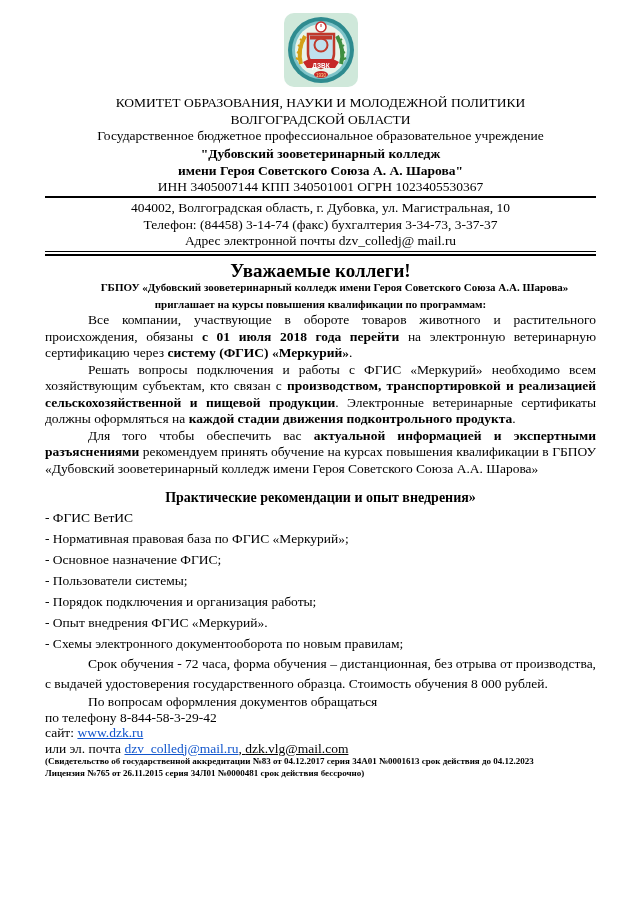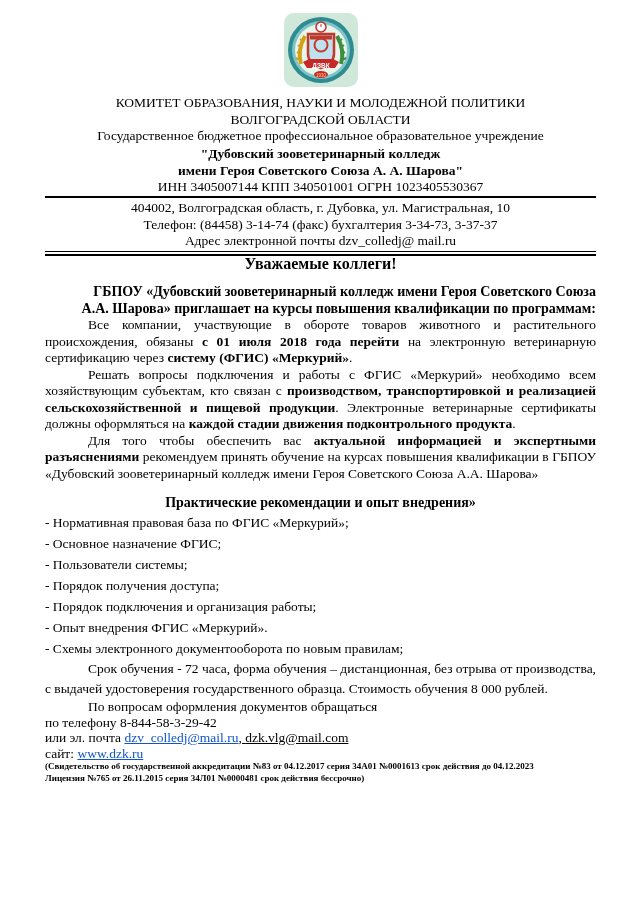--- a/index.html
+++ b/index.html
@@ -13,22 +13,22 @@
     padding:12px 40px 0 45px;
     overflow:hidden;
   }
   .logo-wrap { text-align:center; margin-bottom:3px; }
   .logo-wrap svg { display:inline-block; }
   .hdr { text-align:center; font-size:13.5px; line-height:16.5px; }
   .hdr-college { text-align:center; font-size:13.5px; font-weight:bold; line-height:17px; }
   .rule { border:none; border-top:2px solid #000; margin:1px 0 2px 0; }
   .dbl-rule { height:5px; border-top:1.5px solid #000; border-bottom:2.5px solid #000; margin:1px 0 0 0; }
   .addr { text-align:center; font-size:13.5px; line-height:16.5px; }
-  .salut { text-align:center; font-weight:bold; font-size:16px; line-height:16.5px; }
-  .intro { text-align:right; font-weight:bold; font-size:14px; line-height:16.5px; margin-top:12px; text-indent:28px; }
+  .salut { text-align:center; font-weight:bold; font-size:19px; line-height:16.5px; margin-top:7px; }
+  .intro { text-align:center; font-weight:bold; font-size:11px; line-height:16.5px; text-indent:28px; }
   .para { text-align:justify; font-size:13.5px; line-height:16.5px; text-indent:43px; }
   .b { font-weight:bold; }
   .course-title { text-align:center; font-weight:bold; font-size:14px; line-height:18px; margin-top:2px; }
   .topics { font-size:13.5px; line-height:21px; }
   .topic-item { text-align:left; }
   .para-srok { text-align:justify; font-size:13.5px; line-height:20px; text-indent:43px; }
   .contact { font-size:13.5px; line-height:15.5px; }
   .contact-indent { text-indent:43px; }
   .link { color:#1155CC; text-decoration:underline; cursor:pointer; }
   .u { text-decoration:underline; }
@@ -87,32 +87,32 @@
 
   <p class="para"><span>Все компании, участвующие в обороте товаров животного и растительного происхождения, обязаны </span><span class="b">с 01 июля 2018 года перейти</span><span> на электронную ветеринарную сертификацию через </span><span class="b">систему (ФГИС) «Меркурий»</span><span>.</span></p>
 
   <p class="para"><span>Решать вопросы подключения и работы с ФГИС «Меркурий» необходимо всем хозяйствующим субъектам, кто связан с </span><span class="b">производством, транспортировкой и реализацией сельскохозяйственной и пищевой продукции</span><span>. Электронные ветеринарные сертификаты должны оформляться на </span><span class="b">каждой стадии движения подконтрольного продукта</span><span>.</span></p>
 
   <p class="para"><span>Для того чтобы обеспечить вас </span><span class="b">актуальной информацией и экспертными разъяснениями</span><span> рекомендуем принять обучение на курсах повышения квалификации в ГБПОУ «Дубовский зооветеринарный колледж имени Героя Советского Союза А.А. Шарова»</span></p>
 
   <div class="course-title" style="margin-top:12px;">Практические рекомендации и опыт внедрения»</div>
 
   <div class="topics">
+    <div class="topic-item">- ФГИС ВетИС</div>
     <div class="topic-item">- Нормативная правовая база по ФГИС «Меркурий»;</div>
     <div class="topic-item">- Основное назначение ФГИС;</div>
     <div class="topic-item">- Пользователи системы;</div>
-    <div class="topic-item">- Порядок получения доступа;</div>
     <div class="topic-item">- Порядок подключения и организация работы;</div>
     <div class="topic-item">- Опыт внедрения ФГИС «Меркурий».</div>
     <div class="topic-item">- Схемы электронного документооборота по новым правилам;</div>
   </div>
 
   <p class="para-srok">Срок обучения - 72 часа, форма обучения – дистанционная, без отрыва от производства, с выдачей удостоверения государственного образца. Стоимость обучения 8 000 рублей.</p>
 
   <div class="contact contact-indent">По вопросам оформления документов обращаться</div>
   <div class="contact">по телефону 8-844-58-3-29-42</div>
+  <div class="contact"><span>сайт: </span><a class="link">www.dzk.ru</a></div>
   <div class="contact"><span>или эл. почта </span><a class="link">dzv_colledj@mail.ru</a><span class="u">, </span><span class="u">dzk.vlg@mail.com</span></div>
-  <div class="contact"><span>сайт: </span><a class="link">www.dzk.ru</a></div>
 
   <div class="fineprint">(Свидетельство об государственной аккредитации №83 от 04.12.2017 серия 34А01 №0001613 срок действия до 04.12.2023</div>
   <div class="fineprint">Лицензия №765 от 26.11.2015 серия 34Л01 №0000481 срок действия бессрочно)</div>
 
 </div>
 
 </body></html>

